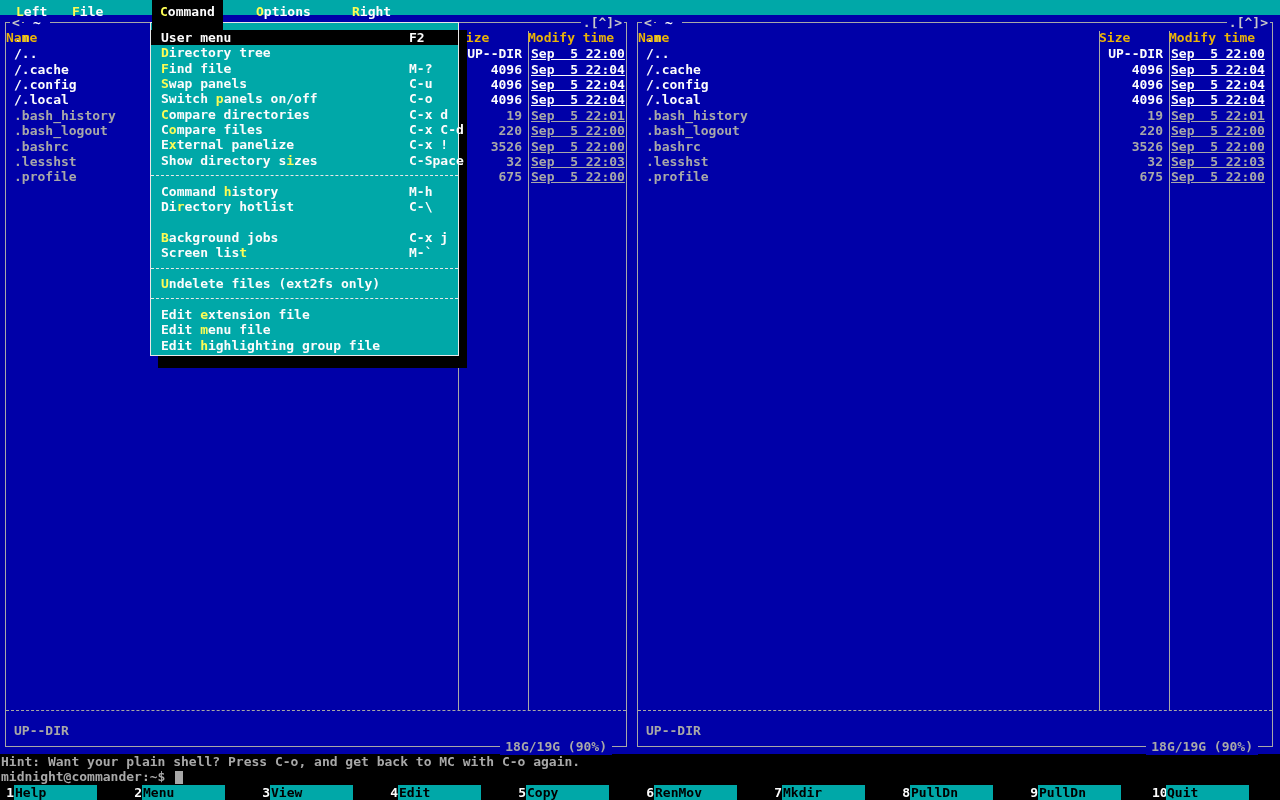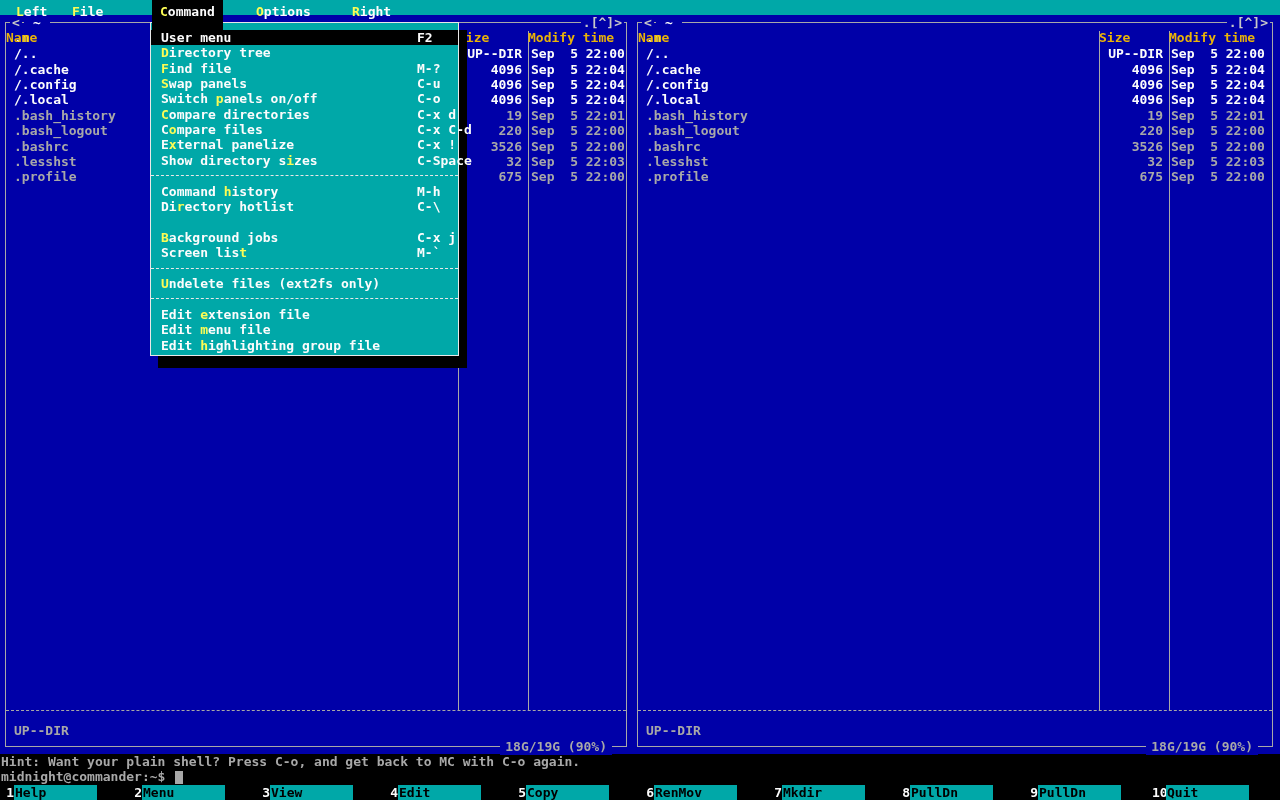--- a/index.html
+++ b/index.html
@@ -20,30 +20,30 @@
   .hsep{position:absolute;left:0;right:0;top:687px;border-top:1px dashed #A8A8A8;}
   .decor{position:absolute;top:-8.5px;height:15.4px;background:#0000A8;color:#C8C8C8;padding:0 2px;}
   .decor.path{text-align:center;color:#FCFCFC;}
   .hdr{position:absolute;top:7px;height:15.4px;color:#eab308;text-align:left;overflow:hidden;}
   .hdr.sortind{text-align:left;color:#FCFCFC;}
   .row{position:absolute;left:0;right:0;height:15.4px;}
   .row.dir{color:#FCFCFC;}
   .row.hidden{color:#A8A8A8;}
   .row .name{position:absolute;}
   .row .size{position:absolute;text-align:right;}
-  .row .mtime{position:absolute;}
+  .row .mtime{position:absolute;text-decoration:underline;}
   .mini{position:absolute;left:8px;top:700px;color:#A8A8A8;}
   .usage{position:absolute;right:14px;bottom:-8.5px;height:15.4px;background:#0000A8;color:#A8A8A8;padding:0 5px;}
   
   .menu-shadow{position:absolute;left:158px;top:30px;width:309px;height:338px;background:#000;z-index:5;}
   .menu-box{position:absolute;left:150px;top:22px;width:309px;height:334px;background:#00A8A8;border:1px solid #E8E8E8;box-sizing:border-box;z-index:6;}
   .menu-row{position:absolute;left:0;right:0;height:15.4px;color:#FCFCFC;cursor:default;}
   .menu-row.sel{background:#000;}
   .menu-row .lbl{position:absolute;left:10px;}
-  .menu-row .sc{position:absolute;left:266px;text-align:center;}
+  .menu-row .sc{position:absolute;left:258px;text-align:center;}
   .menu-sep{position:absolute;left:0;right:0;border-top:1px dashed #E8E8E8;}
   
   .hint{position:absolute;left:1px;top:753.8px;color:#A8A8A8;white-space:pre;}
   .prompt{position:absolute;left:1px;top:769.2px;color:#A8A8A8;white-space:pre;}
   .cursor{position:absolute;left:175px;top:770.5px;width:8px;height:13.5px;background:#A8A8A8;}
   .keybar{position:absolute;left:0;top:784.6px;width:1280px;height:15.4px;background:#000;}
   .kbtn{position:absolute;top:0;width:128px;height:15.4px;cursor:default;}
   .knum{position:absolute;left:0;top:0;width:14px;text-align:right;color:#FCFCFC;}
   .klbl{position:absolute;left:14px;top:0;width:82px;background:#00A8A8;color:#000;padding-left:1px;overflow:hidden;}
 </style>

